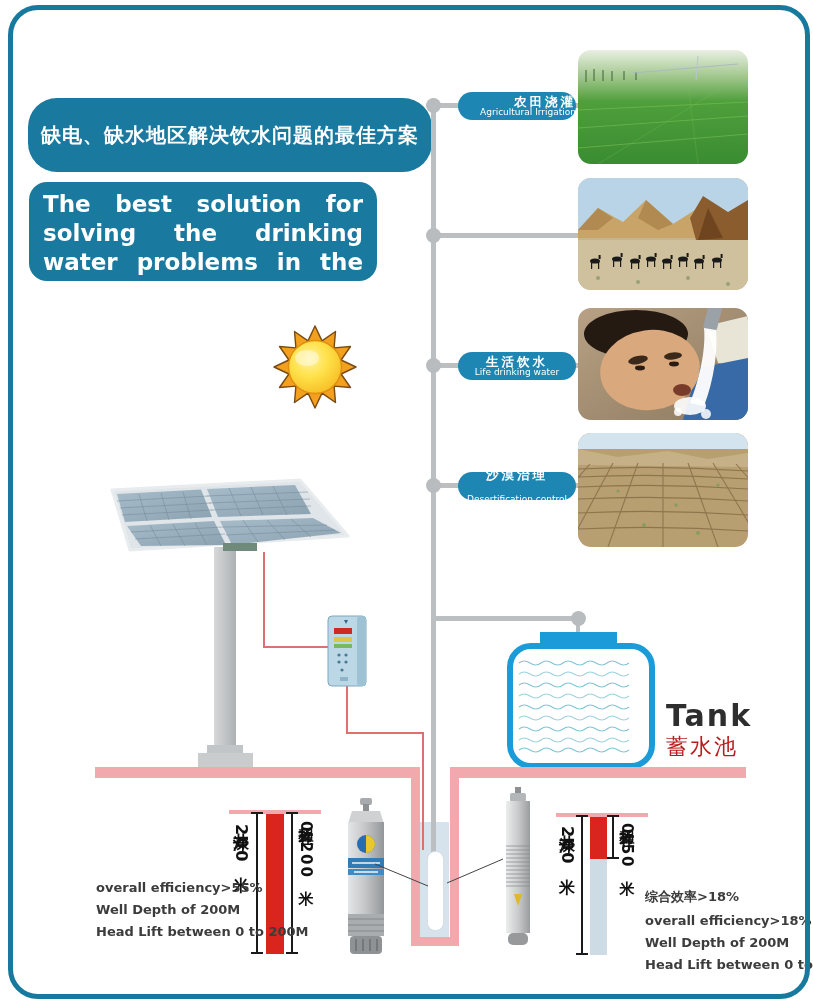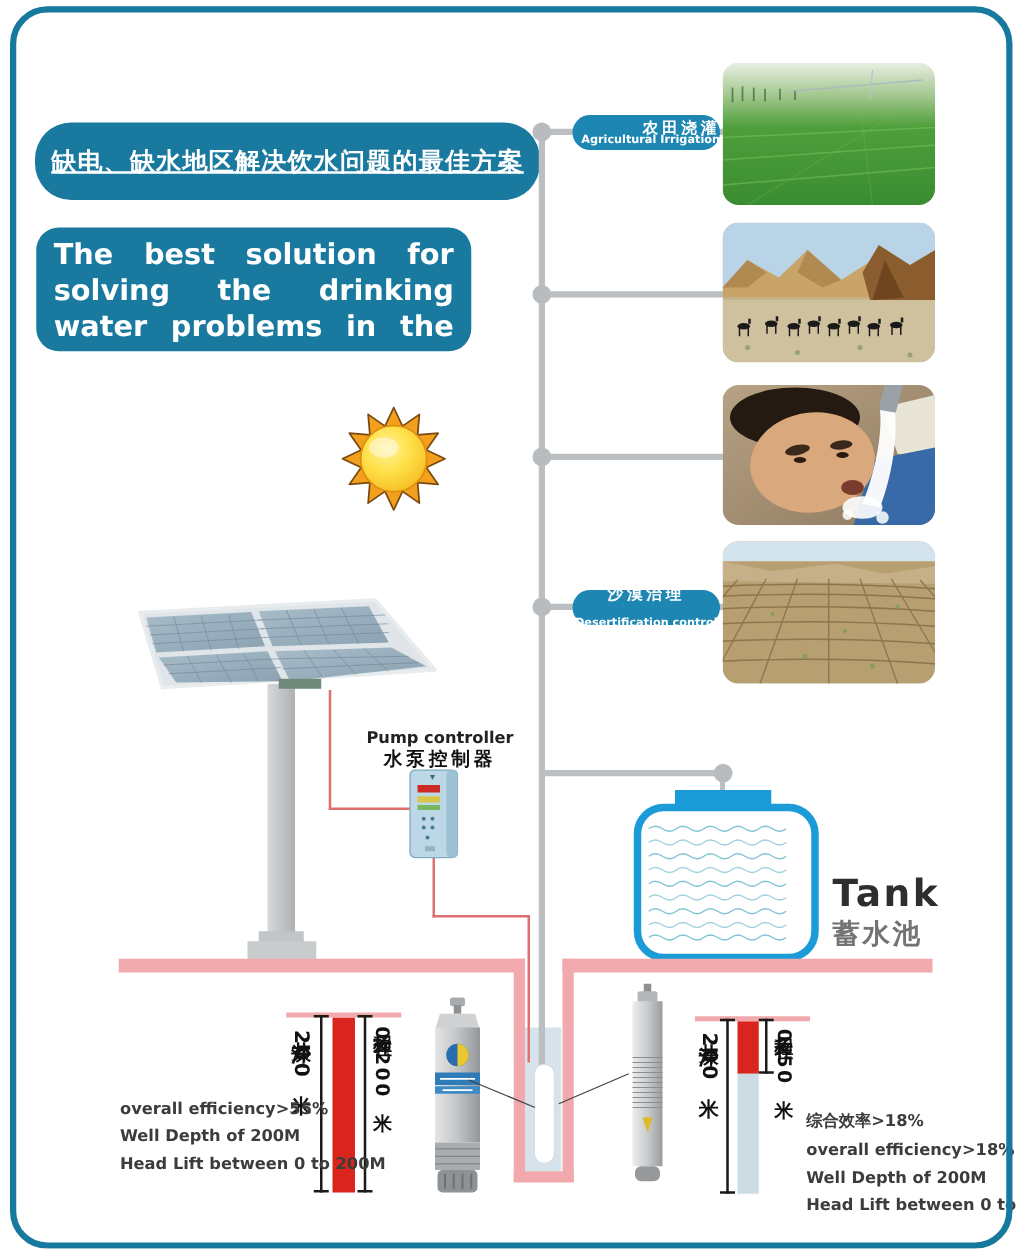--- a/index.html
+++ b/index.html
@@ -13,52 +13,52 @@
   .frame {
     position:absolute; left:8px; top:5px; width:792px; height:984px;
     border:5px solid #17799e; border-radius:30px; pointer-events:none; z-index:60;
   }
 
   
   .banner {
     position:absolute; background:#19799e; color:#fff; font-weight:bold;
     display:flex; align-items:center; justify-content:center; box-sizing:border-box;
   }
-  .banner.title { left:28px; top:98px; width:404px; height:62px; border-radius:29px; font-size:20px; letter-spacing:1px;text-decoration:underline; }
+  .banner.title { left:28px; top:98px; width:404px; height:74px; border-radius:29px; font-size:20px; letter-spacing:1px; }
   .banner.subtitle {
     left:29px; top:182px; width:348px; height:99px; border-radius:18px;
     font-size:23px; line-height:1.27; padding:8px 14px;
     text-align:justify; display:block;
   }
   .banner.subtitle span { display:inline-block; width:100%; text-align:justify; text-align-last:justify; }
 
   
   .pipe { position:absolute; background:#bcbfc1; }
   .dot { position:absolute; width:15px; height:15px; border-radius:50%; background:#b9bcbe; z-index:3; }
 
   
   .pill {
     position:absolute; left:458px; width:118px; height:28px; border-radius:15px;
     background:#1d86b2; color:#fff; text-align:center; z-index:4;
     display:flex; flex-direction:column; justify-content:center; line-height:1.05;
   }
   .pill .cn { font-size:12.5px; font-weight:bold; letter-spacing:3px; }
-  .pill .en { font-size:9px; font-weight:bold; }
+  .pill .en { font-size:9px; font-weight:normal; }
 
   .photo { position:absolute; left:578px; width:170px; border-radius:13px; overflow:hidden; z-index:2; }
   .photo svg { display:block; }
 
   
   .tank-body {
     position:absolute; left:507px; top:643px; width:148px; height:126px;
     border:6px solid #1b9cd8; border-radius:24px; background:#fff; box-sizing:border-box; z-index:4;
   }
   .tank-cap { position:absolute; left:540px; top:632px; width:77px; height:13px; background:#1b9cd8; z-index:4; }
   .tank-label-en { position:absolute; left:666px; top:698px; font-size:30px; font-weight:600; color:#2e2e2e; letter-spacing:2px; }
-  .tank-label-cn { position:absolute; left:666px; top:732px; font-size:22px; font-weight:bold; color:#737373; letter-spacing:2px; }
+  .tank-label-cn { position:absolute; left:666px; top:732px; font-size:22px; font-weight:normal; color:#b91c1c; letter-spacing:2px; }
 
   
   .ground { position:absolute; background:#f2a9ad; z-index:5; }
   .well-water { position:absolute; background:#d6e2ec; z-index:1; }
   .drop-pump {
     position:absolute; left:427px; top:851px; width:15px; height:78px;
     background:#fff; border:1px solid #d9dee2; border-radius:8px; z-index:4;
   }
 
   
@@ -127,20 +127,24 @@
       </radialGradient>
     </defs>
     <polygon points="84,45 69.1,52 78.5,65.5 62.1,64.1 63.5,80.5 50,71.1 43,86 36,71.1 22.5,80.5 23.9,64.1 7.5,65.5 16.9,52 2,45 16.9,38 7.5,24.5 23.9,25.9 22.5,9.5 36,18.9 43,4 50,18.9 63.5,9.5 62.1,25.9 78.5,24.5 69.1,38" fill="#f2a01e" stroke="#7a4a10" stroke-width="1.4" stroke-linejoin="round"></polygon>
     <circle cx="43" cy="45" r="26.5" fill="url(#sunG)" stroke="#e09010" stroke-width="1.5"></circle>
     <ellipse cx="35" cy="36" rx="12" ry="8" fill="#ffffff" opacity="0.45"></ellipse>
   </svg>
 
   <div class="pill" style="top:92px;align-items:flex-end;">
     <span class="cn">农田浇灌</span>
     <span class="en">Agricultural Irrigation</span>
+  </div>
+  <div class="pill" style="top:352px;">
+    <span class="cn">生活饮水</span>
+    <span class="en">Life drinking water</span>
   </div>
   <div class="pill" style="top:472px;gap:14px;">
     <span class="cn">沙漠治理</span>
     <span class="en">Desertification control</span>
   </div>
 
   <div class="photo" style="top:50px; height:114px;">
     <svg width="170" height="114" viewBox="0 0 170 114">
       <defs>
         <linearGradient id="fieldG" x1="0" y1="0" x2="0" y2="1">
@@ -346,24 +350,20 @@
     </g>
     <rect x="128" y="88" width="34" height="8" fill="#6f8a7a"></rect>
   </svg>
 
   <div class="wire" style="left:263px; top:552px; width:2px; height:96px;"></div>
   <div class="wire" style="left:263px; top:646px; width:67px; height:2px;"></div>
   <div class="wire" style="left:346px; top:684px; width:2px; height:50px;"></div>
   <div class="wire" style="left:346px; top:732px; width:78px; height:2px;"></div>
   <div class="wire" style="left:422px; top:732px; width:2px; height:118px; z-index:4;"></div>
 
-  <div class="ctrl-label">
-    <div class="en">Pump controller</div>
-    <div class="cn">水泵控制器</div>
-  </div>
   <svg class="abs" style="left:327px; top:615px; z-index:5;" width="40" height="72" viewBox="0 0 40 72">
     <rect x="1" y="1" width="38" height="70" rx="4" fill="#bcd8e6" stroke="#7da8bd"></rect>
     <rect x="30" y="1" width="9" height="70" rx="4" fill="#9cc2d4"></rect>
     <polygon points="17,5 21,5 19,9" fill="#336688"></polygon>
     <rect x="7" y="13" width="18" height="6" fill="#cc2a22"></rect>
     <rect x="7" y="22" width="18" height="5" fill="#d8c84a"></rect>
     <rect x="7" y="29" width="18" height="4" fill="#79b860"></rect>
     <circle cx="12" cy="40" r="1.6" fill="#467a96"></circle>
       <circle cx="19" cy="40" r="1.6" fill="#467a96"></circle>
     <circle cx="12" cy="47" r="1.6" fill="#467a96"></circle>

